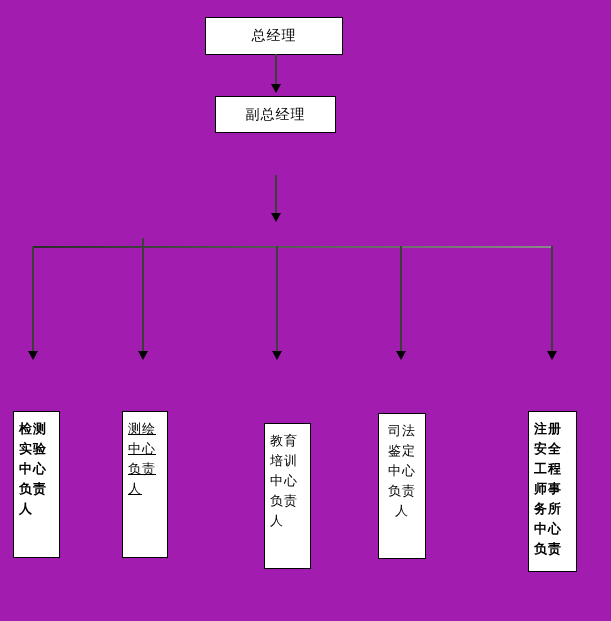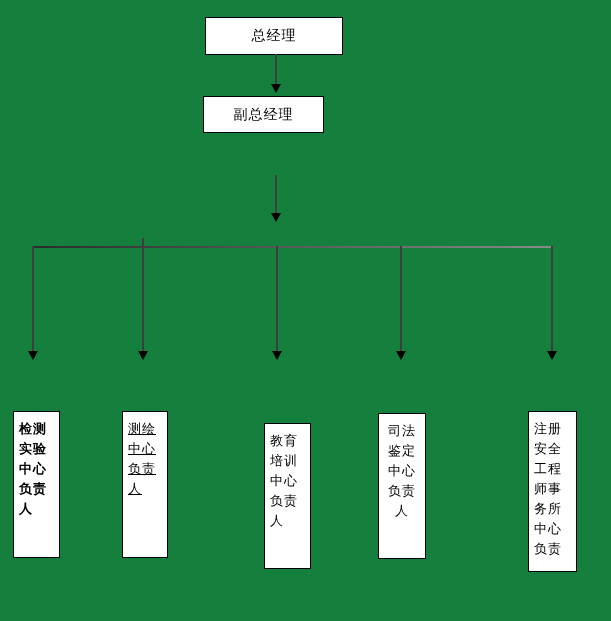--- a/index.html
+++ b/index.html
@@ -10,21 +10,21 @@
   body {
     width: 611px;
     height: 621px;
     font-family: "DejaVu Sans", "Liberation Sans", sans-serif;
     color: #000;
   }
   .canvas {
     position: relative;
     width: 611px;
     height: 621px;
-    background: #15803d;
+    background: #a21caf;
     overflow: hidden;
   }
   .box {
     position: absolute;
     box-sizing: border-box;
     border: 1.5px solid #000;
     background: #ffffff;
     color: #000;
   }
   .top-box {
@@ -68,21 +68,21 @@
 <div class="canvas">
 
   <div class="box top-box" style="left:205px; top:17px; width:138px; height:38px;">
     <span>总经理</span>
   </div>
 
   <div class="vline" style="left:275px; top:54px; height:30px;">
     <i class="arrow-head"></i>
   </div>
 
-  <div class="box top-box" style="left:203px; top:96px; width:121px; height:37px;">
+  <div class="box top-box" style="left:215px; top:96px; width:121px; height:37px;">
     <span>副总经理</span>
   </div>
 
   <div class="vline" style="left:275px; top:175px; height:38px;">
     <i class="arrow-head"></i>
   </div>
 
   <div class="hline" style="left:33px; top:246px; width:519px;"></div>
 
   <div class="vline" style="left:32px; top:246px; height:105px;">
@@ -125,21 +125,21 @@
   </div>
 
   <div class="box dept-box" style="left:378px; top:413px; width:48px; height:146px;text-align:center;">
     <span>司法</span>
     <span>鉴定</span>
     <span>中心</span>
     <span>负责</span>
     <span>人</span>
   </div>
 
-  <div class="box dept-box" style="left:528px; top:411px; width:49px; height:161px;">
+  <div class="box dept-box" style="left:528px; top:411px; width:49px; height:161px;font-weight:bold;">
     <span>注册</span>
     <span>安全</span>
     <span>工程</span>
     <span>师事</span>
     <span>务所</span>
     <span>中心</span>
     <span>负责</span>
   </div>
 
 </div>

